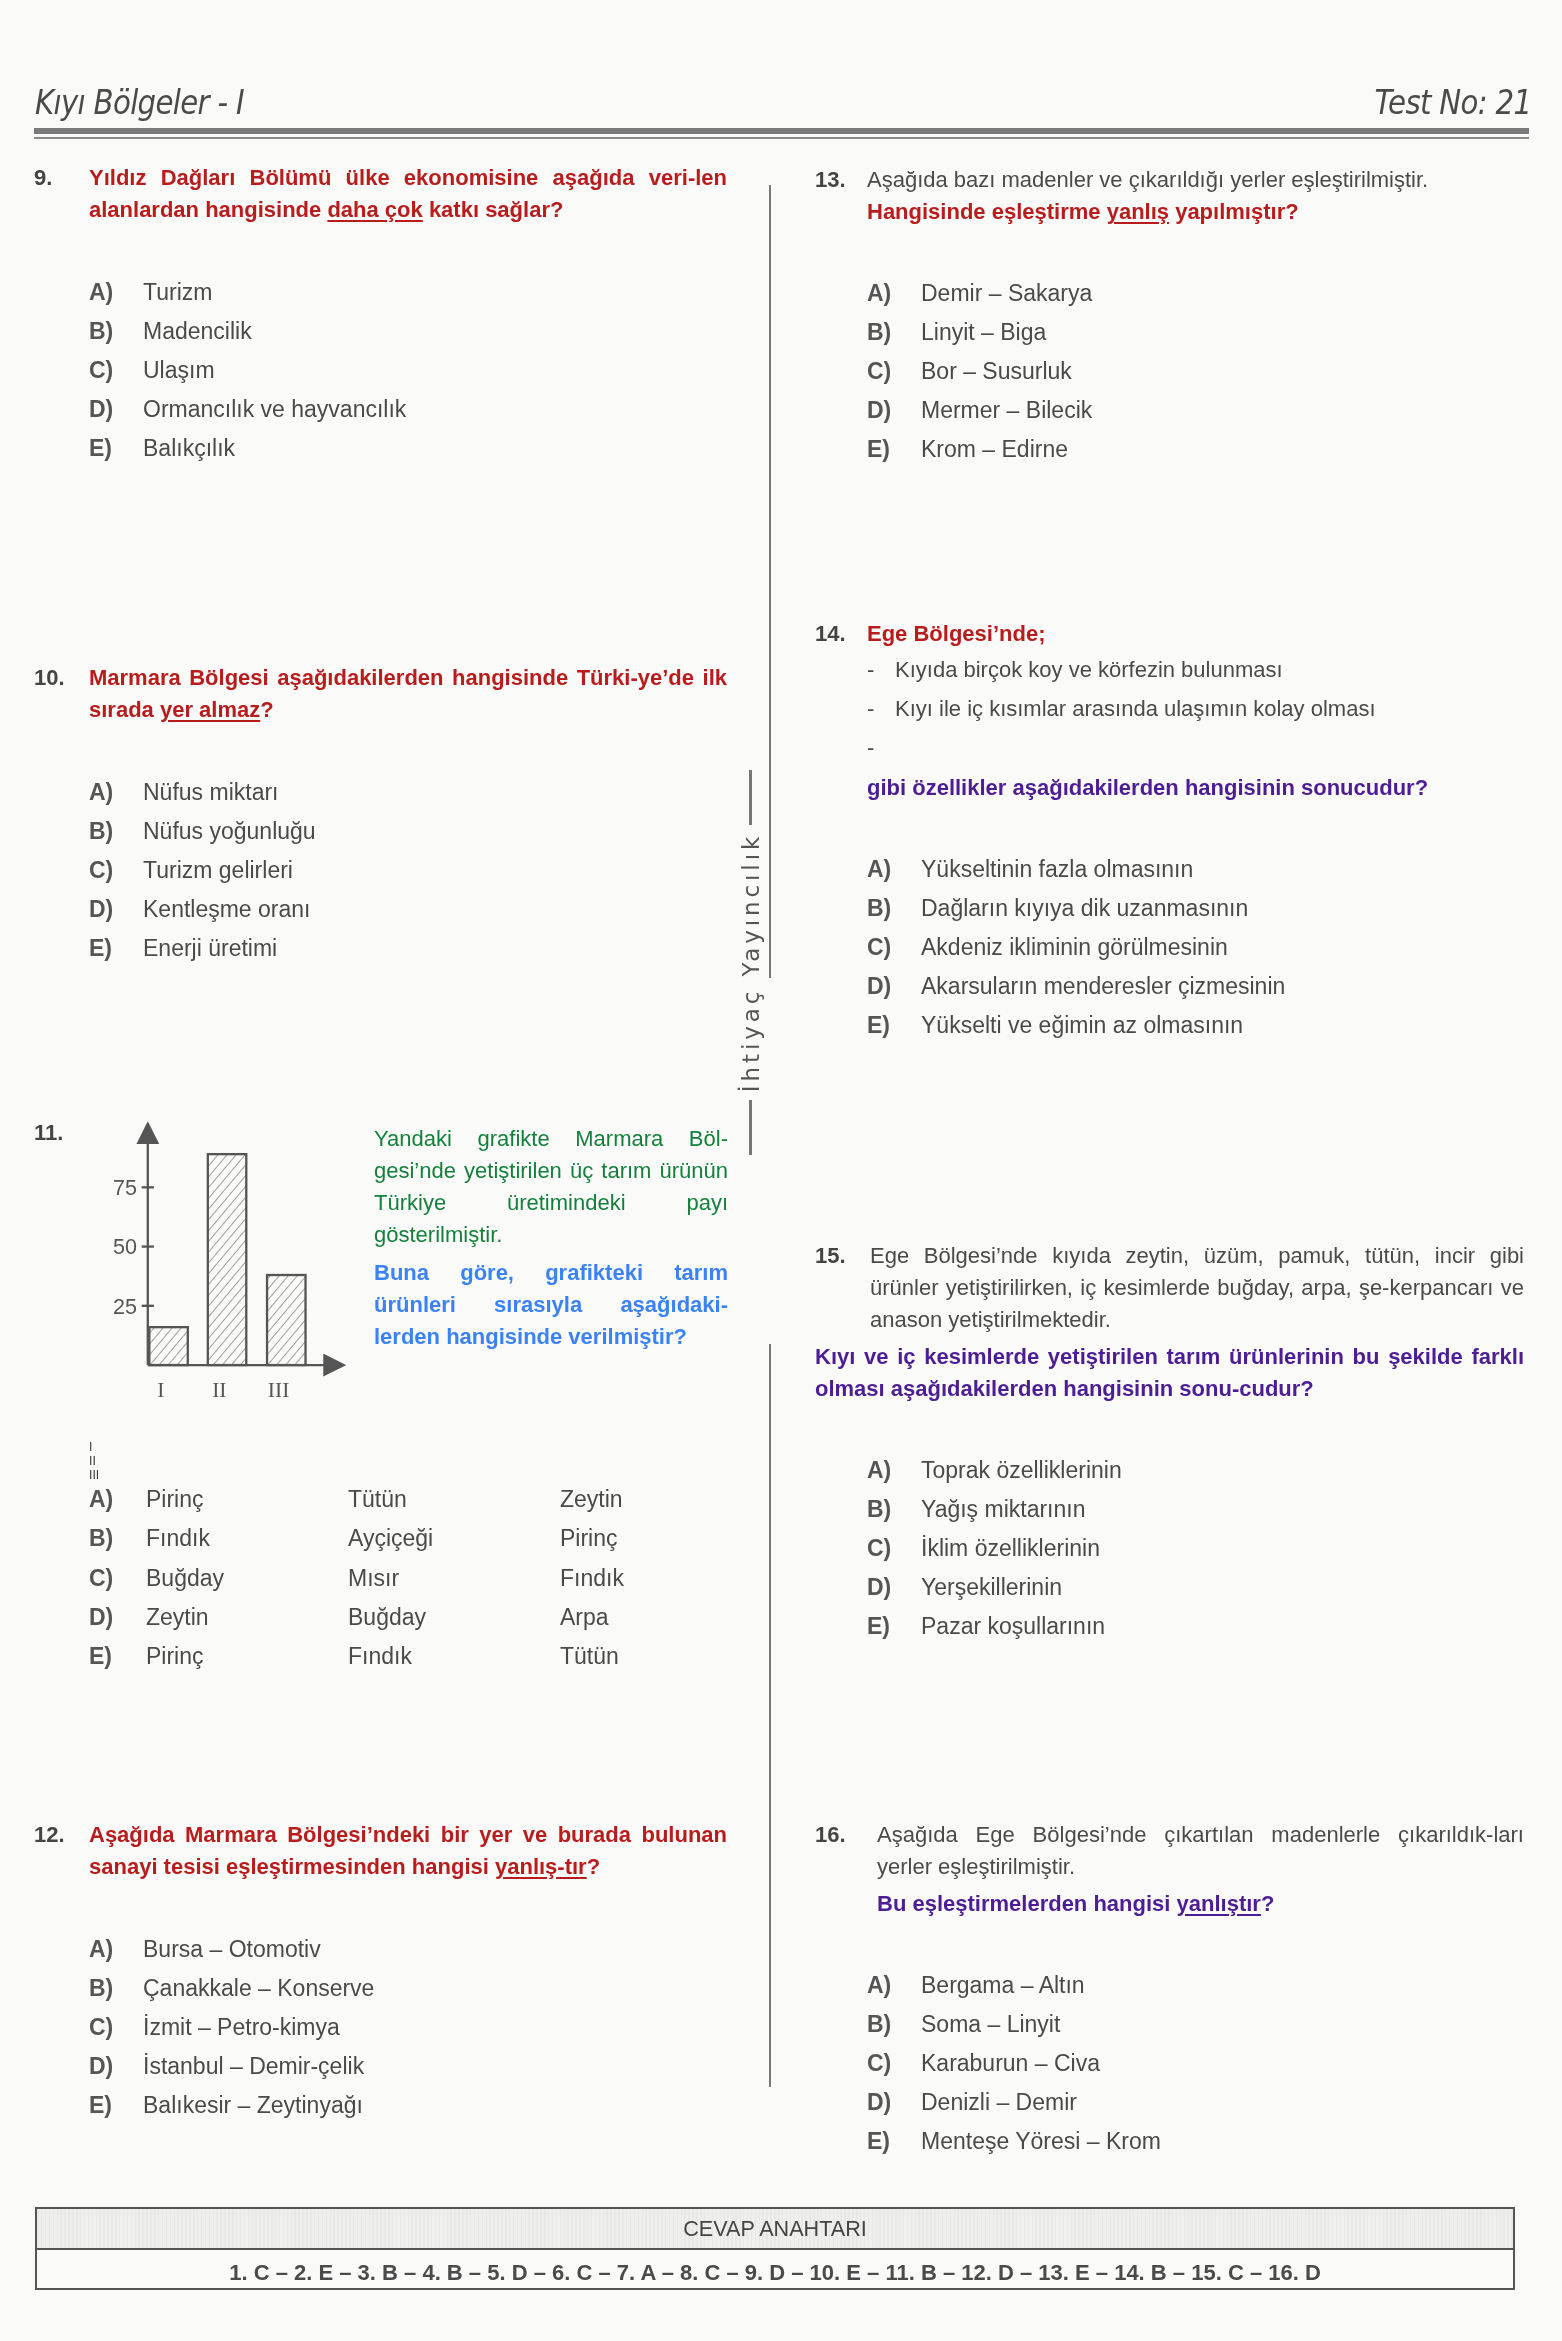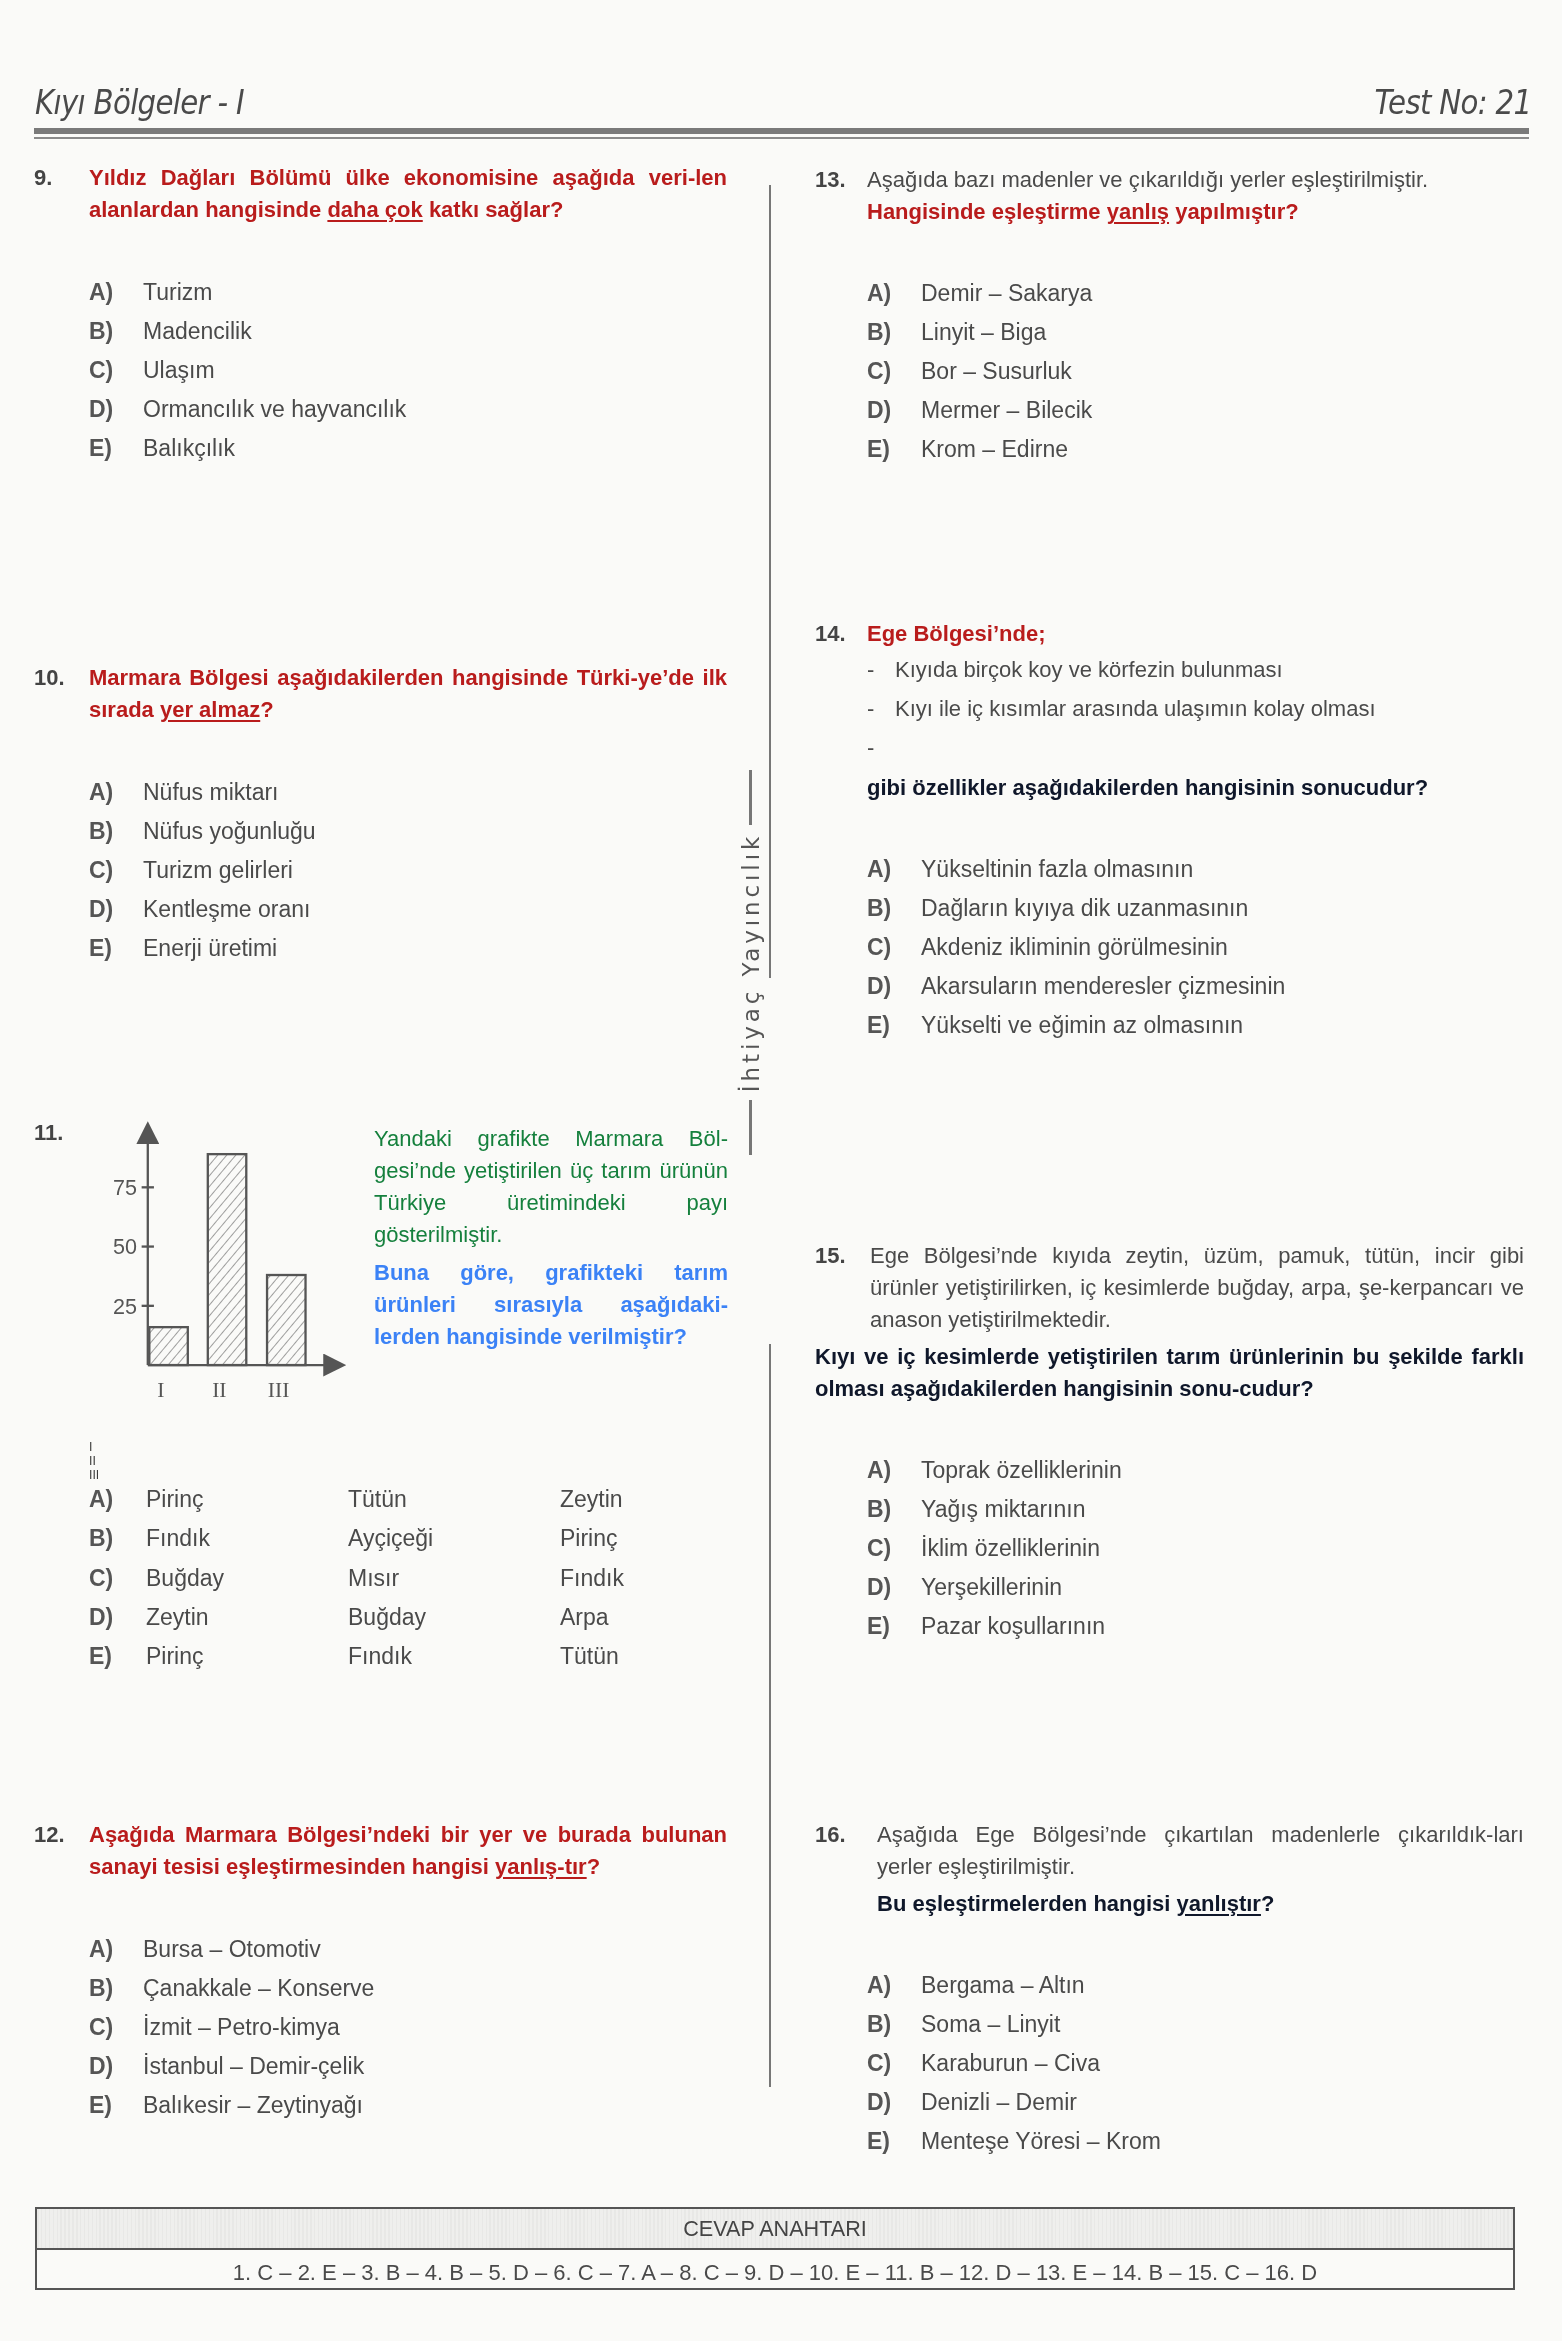--- a/index.html
+++ b/index.html
@@ -52,38 +52,38 @@
 
   #q9 .opts { margin-top: 46px; }
   #q13 .stem { margin-left: 52px; }
   #q13 .opts { margin-top: 45px; margin-left: 52px; }
   #q14 .stem, #q14 .bullets, #q14 .stem2 { margin-left: 52px; }
   #q14 .opts { margin-left: 52px; margin-top: 46px; }
   #q15 .stem, #q15 .stem2 { }
   #q15 .opts { margin-left: 52px; margin-top: 46px; }
   #q16 .stem, #q16 .stem2 { margin-left: 62px; }
   #q16 .opts { margin-left: 52px; margin-top: 46px; }
-  .stem2 { font-weight: bold; color: #0f172a; margin-top: 4.6px; }
+  .stem2 { font-weight: bold; color: #4c1d95; margin-top: 4.6px; }
 
   
   #chart { position: absolute; left: 77px; top: 1117px; width: 277px; height: 293px; }
   #q11-text { position: absolute; left: 374px; top: 1123px; width: 354px; font-size: 22px; line-height: 32px; text-align: justify; }
   #q11-text .p1 { color: #15803d; }
   #q11-text .p2 { font-weight: bold; color: #3b82f6; margin-top: 6.2px; }
 
   #q11-table { position: absolute; left: 89px; top: 1440px; width: 632px; }
   .tbl-row { position: absolute; display: flex; align-items: center; height: 39px; font-size: 23px; color: #4a4a4a; }
   .tbl-row .lbl { position: absolute; left: 0; font-weight: bold; color: #555; }
   .tbl-row .c { position: absolute; white-space: nowrap; }
 
   
   #key { position: absolute; left: 35px; top: 2207px; width: 1476px; height: 79px; border: 2.3px solid #555; }
   #key .key-title { height: 39px; border-bottom: 2.3px solid #555; display: flex; align-items: center; justify-content: center; font-size: 21.6px; color: #444;
     background: repeating-linear-gradient(90deg, #e8e8e6 0 1.5px, #efefed 1.5px 3.9px); }
-  #key .key-body { height: 45px; display: flex; align-items: center; justify-content: center; font-size: 22px; font-weight: normal; color: #4a4a4a; }
+  #key .key-body { height: 45px; display: flex; align-items: center; justify-content: center; font-size: 22px; font-weight: bold; color: #4a4a4a; }
 </style>
 </head>
 <body>
 
 <div class="header-title" id="hdr-left">Kıyı Bölgeler - I</div>
 <div class="header-title" id="hdr-right">Test No: 21</div>
 <div class="hdr-rule-thick"></div>
 <div class="hdr-rule-thin"></div>
 
 <div class="divider" id="div-top"></div>

